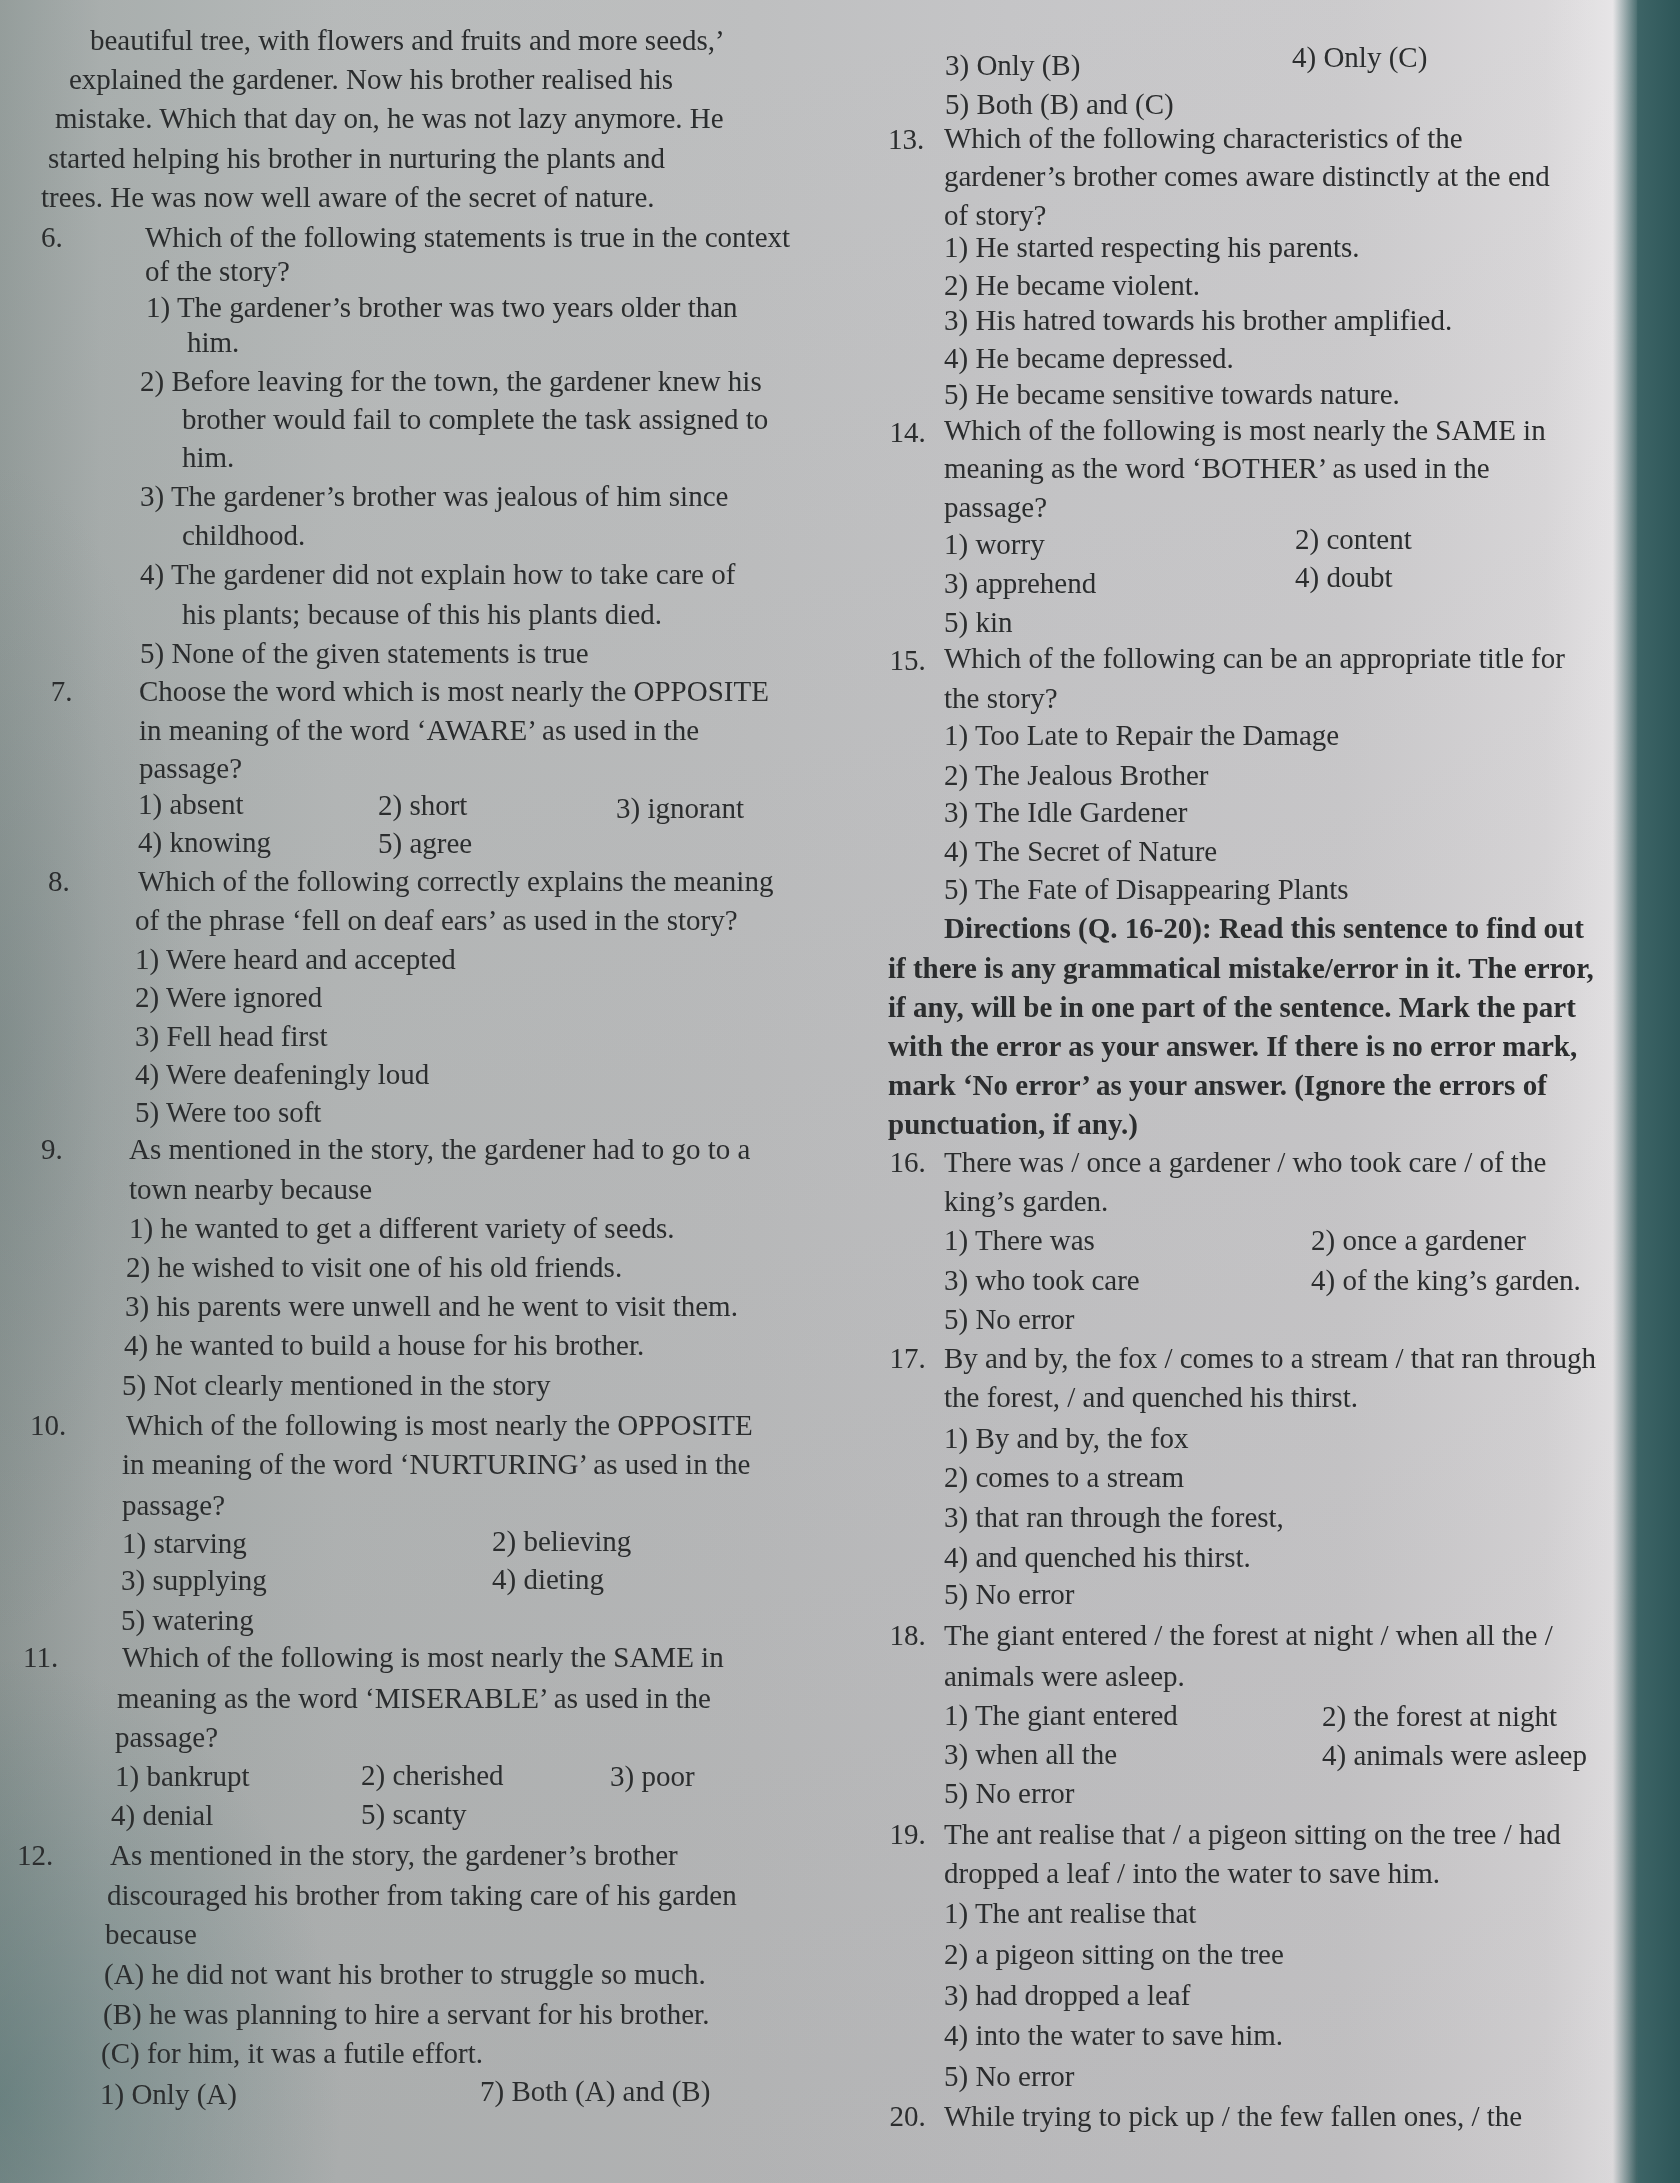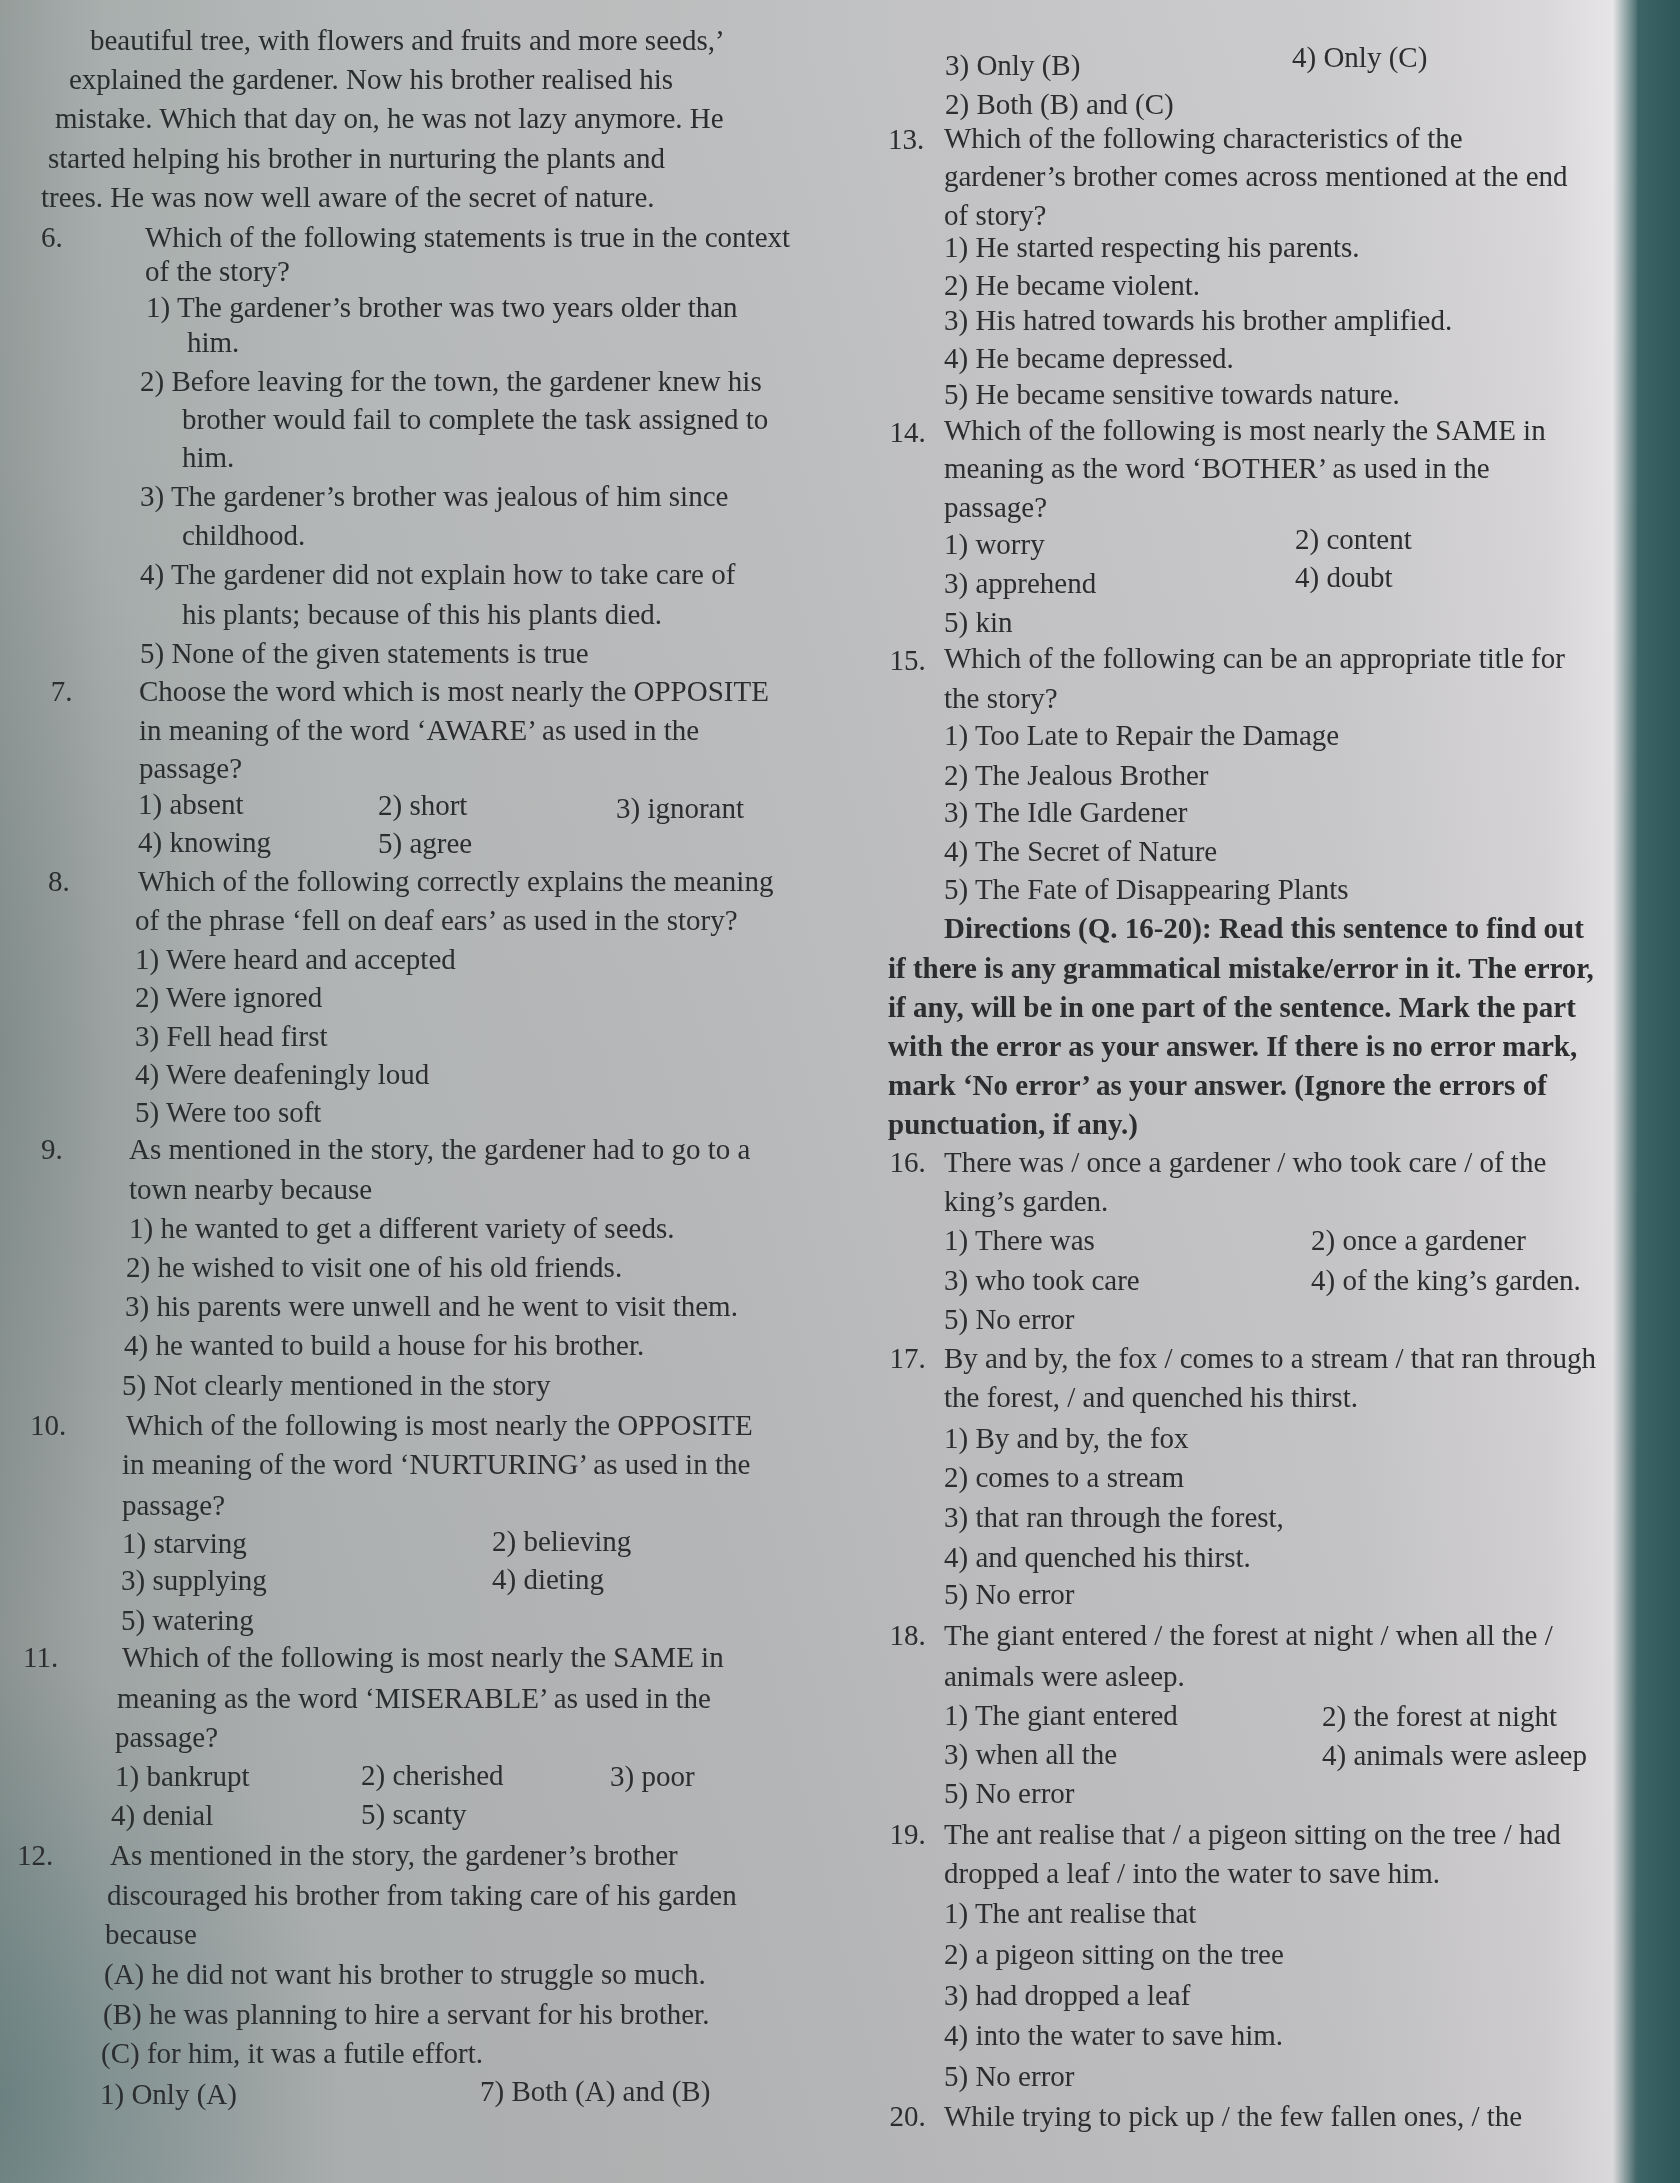--- a/index.html
+++ b/index.html
@@ -122,27 +122,27 @@
     <div class="line" style="left:38px;top:2075px;">1) Only (A)</div>
     <div class="line" style="left:418px;top:2072px;">7) Both (A) and (B)</div>
   </div>
 </div>
 
 <div class="col right">
 
   <div>
     <div class="line" style="left:57px;top:46px;">3) Only (B)</div>
     <div class="line" style="left:404px;top:38px;">4) Only (C)</div>
-    <div class="line" style="left:57px;top:85px;">2) Both (B) and (C)</div>
+    <div class="line" style="left:57px;top:85px;">5) Both (B) and (C)</div>
   </div>
 
   <div>
     <span class="line" style="left:0px;top:120px;">13.</span>
     <div class="line" style="left:56px;top:119px;">Which of the following characteristics of the</div>
-    <div class="line" style="left:56px;top:157px;">gardener’s brother comes across mentioned at the end</div>
+    <div class="line" style="left:56px;top:157px;">gardener’s brother comes aware distinctly at the end</div>
     <div class="line" style="left:56px;top:196px;">of story?</div>
     <div class="line" style="left:56px;top:228px;">1) He started respecting his parents.</div>
     <div class="line" style="left:56px;top:266px;">2) He became violent.</div>
     <div class="line" style="left:56px;top:301px;">3) His hatred towards his brother amplified.</div>
     <div class="line" style="left:56px;top:339px;">4) He became depressed.</div>
     <div class="line" style="left:56px;top:375px;">5) He became sensitive towards nature.</div>
   </div>
 
   <div>
     <span class="line" style="left:1.4px;top:413px;">14.</span>

